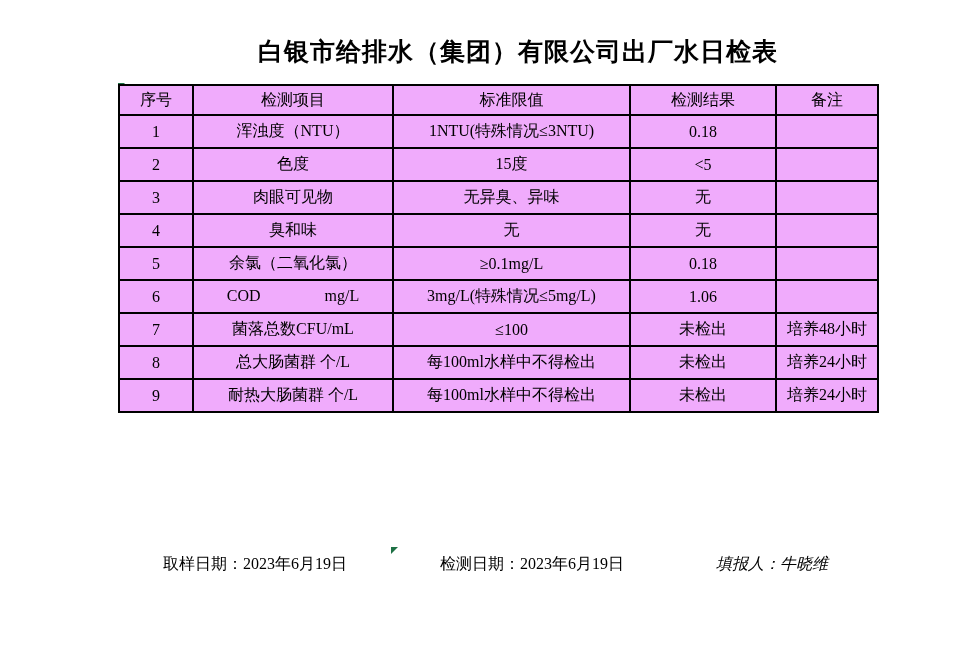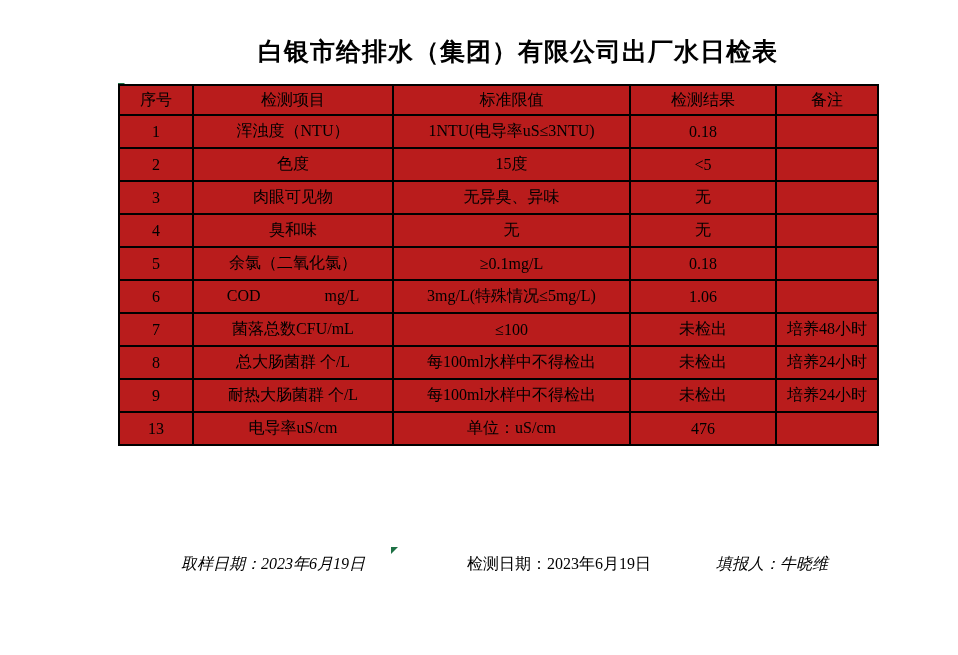--- a/index.html
+++ b/index.html
@@ -20,21 +20,21 @@
     font-weight: 700;
     letter-spacing: 1px;
     white-space: nowrap;
   }
 
   table.inspection {
     position: absolute;
     top: 84px; left: 118px;
     border-collapse: collapse;
     table-layout: fixed;
-    background: #b91c1c;
+    background: #f0abfc;
   }
   table.inspection col.c0 { width: 74px; }
   table.inspection col.c1 { width: 200px; }
   table.inspection col.c2 { width: 237px; }
   table.inspection col.c3 { width: 146px; }
   table.inspection col.c4 { width: 102px; }
 
   table.inspection th,
   table.inspection td {
     border: 2px solid #000000;
@@ -48,22 +48,22 @@
   }
   table.inspection th { height: 28px; }
   table.inspection td { height: 31px; }
 
   .footer-item {
     position: absolute;
     top: 554px;
     font-size: 16px;
     white-space: nowrap;
   }
-  .footer-sample  { left: 181px; font-style: italic; }
-  .footer-test    { left: 467px; font-family: Liberation Serif, serif; }
+  .footer-sample  { left: 163px; }
+  .footer-test    { left: 440px; font-family: Liberation Serif, serif; }
   .footer-reporter{ left: 716px; font-style: italic; }
 
   
   .tri {
     position: absolute;
     width: 0; height: 0;
     border-top: 7px solid #1E7145;
     border-right: 7px solid transparent;
   }
   .tri-top-left { top: 83px; left: 118px; }
@@ -93,21 +93,21 @@
           <th>检测项目</th>
           <th>标准限值</th>
           <th>检测结果</th>
           <th>备注</th>
         </tr>
     </thead>
     <tbody>
         <tr>
           <td>1</td>
           <td>浑浊度（NTU）</td>
-          <td>1NTU(电导率uS≤3NTU)</td>
+          <td>1NTU(特殊情况≤3NTU)</td>
           <td>0.18</td>
           <td></td>
         </tr>
         <tr>
           <td>2</td>
           <td>色度</td>
           <td>15度</td>
           <td>&lt;5</td>
           <td></td>
         </tr>
@@ -153,27 +153,20 @@
           <td>未检出</td>
           <td>培养24小时</td>
         </tr>
         <tr>
           <td>9</td>
           <td>耐热大肠菌群 个/L</td>
           <td>每100ml水样中不得检出</td>
           <td>未检出</td>
           <td>培养24小时</td>
         </tr>
-        <tr>
-          <td>13</td>
-          <td>电导率uS/cm</td>
-          <td>单位：uS/cm</td>
-          <td>476</td>
-          <td></td>
-        </tr>
       </tbody>
   </table>
 
   <div class="footer-item footer-sample">取样日期：2023年6月19日</div>
 
   <div class="footer-item footer-test">检测日期：2023年6月19日</div>
 
   <div class="footer-item footer-reporter">填报人：牛晓维</div>
 
 </div>

